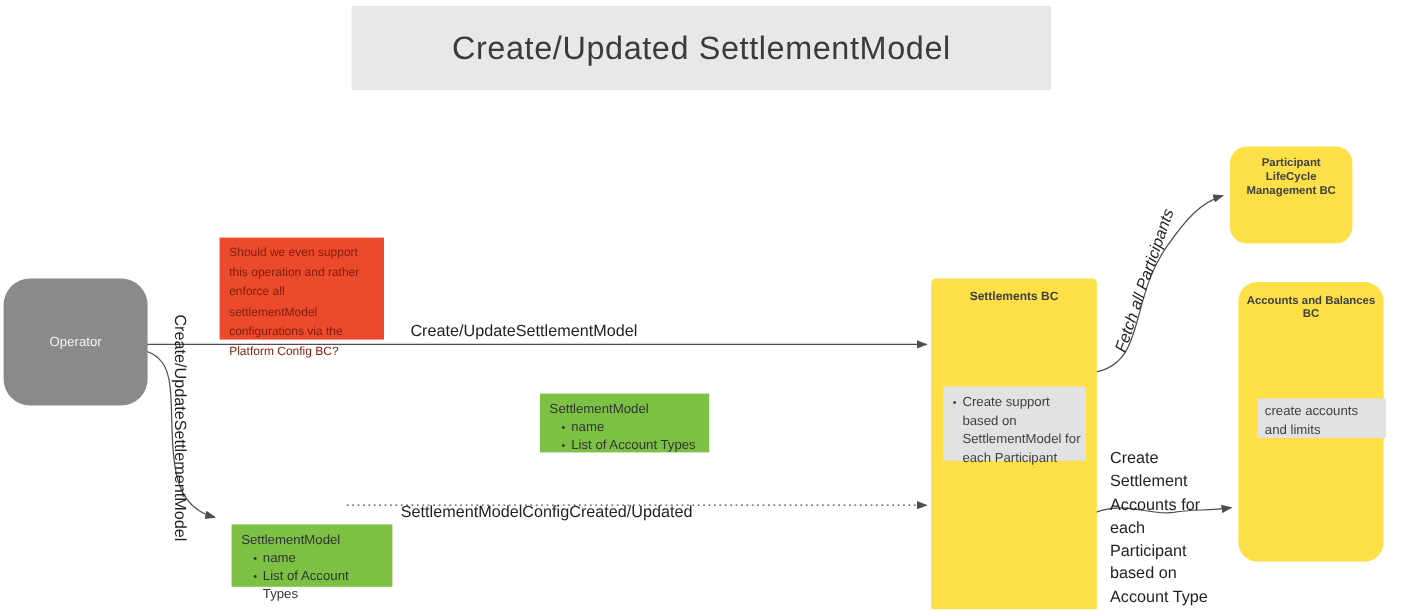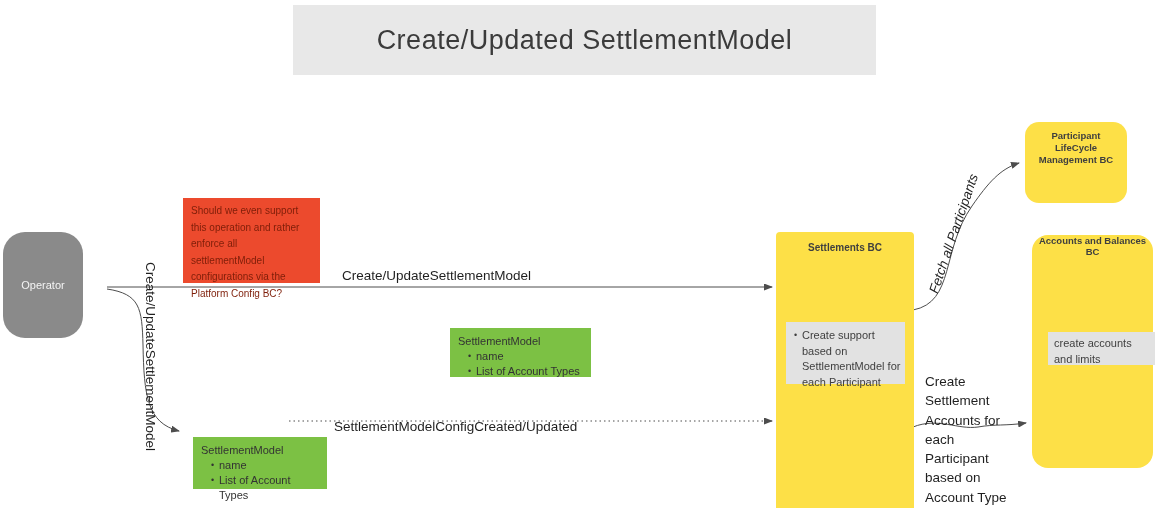--- a/index.html
+++ b/index.html
@@ -6,35 +6,35 @@
   #canvas{
     position:relative;width:1172px;height:508px;overflow:hidden;background:#ffffff;
     font-family:"Liberation Sans", sans-serif;color:#3c3c3c;
   }
   .abs{position:absolute;box-sizing:border-box;}
   
   .banner{left:293px;top:5px;width:583px;height:70px;background:#e8e8e8;
     display:flex;align-items:center;justify-content:center;
     font-size:27px;color:#3b3b3b;letter-spacing:0.5px;}
   
-  .operator{left:3px;top:232px;width:80px;height:106px;background:#8a8a8a;border-radius:22px;
+  .operator{left:3px;top:232px;width:120px;height:106px;background:#8a8a8a;border-radius:22px;
     display:flex;align-items:center;justify-content:center;color:#f4f4f4;font-size:11px;}
   
   .red-note{left:183px;top:198px;width:137px;height:85px;background:#ec4a2d;color:#7e1e09;
     font-size:10px;line-height:16.5px;padding:5px 8px;}
   
   .yellow{background:#fde047;}
   .bc-title{font-weight:bold;color:#3f3f3f;text-align:center;}
   .platform{left:183px;top:394px;width:105px;height:76px;border-radius:12px;padding-top:7px;}
   .platform .bc-title{font-size:9.5px;line-height:12px;padding:0 6px;}
   .settlements{left:776px;top:232px;width:138px;height:288px;border-radius:4px;padding-top:10px;}
   .settlements .bc-title{font-size:10px;}
   .plm{left:1025px;top:122px;width:102px;height:81px;border-radius:14px;padding-top:8px;}
   .plm .bc-title{font-size:9.5px;line-height:12px;padding:0 8px;}
-  .anb{left:1032px;top:235px;width:121px;height:233px;border-radius:16px;}
+  .anb{left:1032px;top:235px;width:121px;height:233px;border-radius:16px;padding-top:10px;}
   .anb .bc-title{font-size:9.5px;}
   
   .gray-note{background:#e2e2e2;color:#3f3f3f;font-size:11px;line-height:15.5px;}
   .settlements-note{left:10px;top:90px;width:119px;height:62px;padding:6px 4px 4px 6px;}
   .anb-note{left:16px;top:73px;width:107px;height:33px;padding:4px 6px;margin-top:24px;}
   
   .green-note{background:#7cc144;color:#333333;font-size:11px;line-height:15px;padding:6px 8px 5px 8px;}
   .green-mid{left:450px;top:328px;width:141px;height:49px;}
   .green-bottom{left:193px;top:437px;width:134px;height:52px;}
   .bullet-row{display:flex;}

